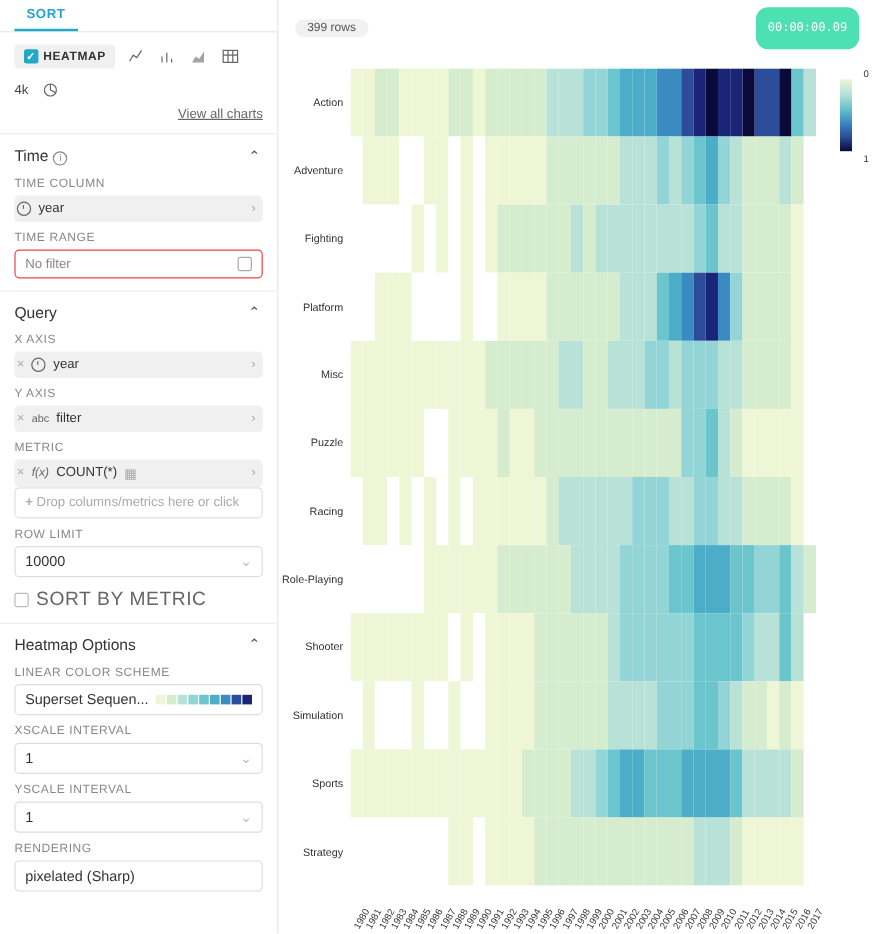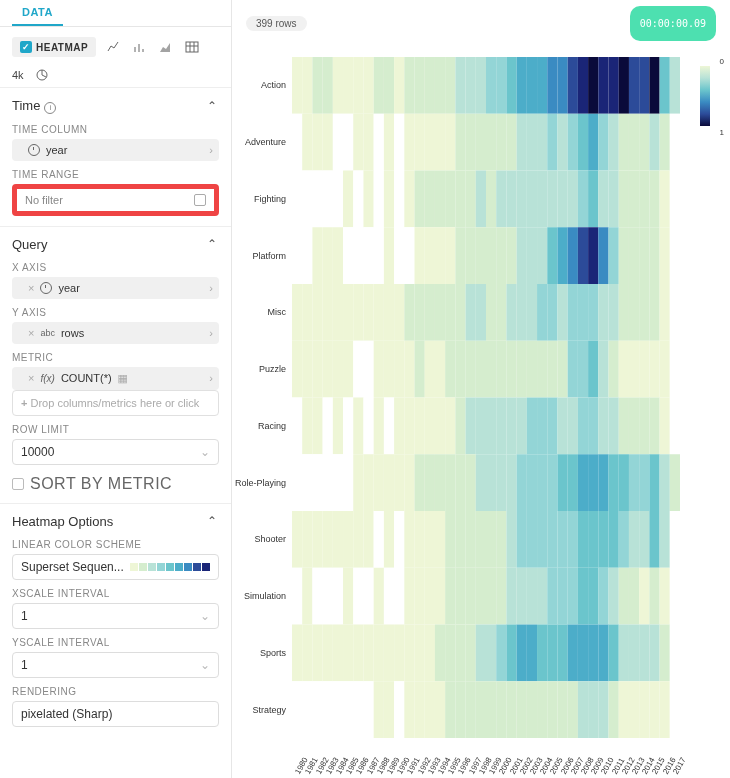--- a/index.html
+++ b/index.html
@@ -12,26 +12,26 @@
 .viz-check { width: 12px; height: 12px; display: inline-flex; align-items: center; justify-content: center; background: #20a7c9; color: #fff; font-size: 9px; border-radius: 2px; }
 .viz-icon { display: inline-flex; width: 16px; height: 16px; color: #666; cursor: pointer; align-items: center; justify-content: center; }
 .view-all { text-align: right; padding: 2px 12px 10px; font-size: 11px; }
 .view-all a { color: #666; text-decoration: underline; cursor: pointer; }
 .section { border-top: 1px solid #eee; padding: 10px 12px; }
 .sec-head { display: flex; justify-content: space-between; align-items: center; margin-bottom: 10px; cursor: pointer; }
 .sec-title { font-size: 13px; color: #333; }
 .info-icon { display: inline-flex; width: 12px; height: 12px; border: 1px solid #888; border-radius: 50%; font-size: 8px; align-items: center; justify-content: center; margin-left: 4px; color: #888; }
 .chev { width: 14px; height: 14px; display: inline-flex; align-items: center; justify-content: center; color: #555; }
 .field-label { font-size: 10px; letter-spacing: 0.5px; color: #888; margin-bottom: 4px; margin-top: 8px; }
-.pill-input { background: #f0f0f0; border-radius: 4px; padding: 5px 16px; display: flex; align-items: center; gap: 6px; font-size: 11px; color: #333; cursor: pointer; position: relative; }
+.pill-input { background: #f0f0f0; border-radius: 4px; padding: 5px 2px; display: flex; align-items: center; gap: 6px; font-size: 11px; color: #333; cursor: pointer; position: relative; }
 .pill-input .chev-r { position: absolute; right: 6px; color: #aaa; }
 .clock-icon { width: 12px; height: 12px; border: 1px solid #666; border-radius: 50%; position: relative; }
 .clock-icon::after { content: ""; position: absolute; top: 2px; left: 4px; width: 1px; height: 3px; background: #666; }
 .x-icon { color: #aaa; font-size: 11px; cursor: pointer; }
-.text-input { width: 100%; border: 5px solid #ef4444; border-radius: 4px; padding: 5px 8px; font-size: 11px; color: #888; background: #fff; display: flex; justify-content: space-between; align-items: center; }
+.text-input { width: 100%; border: 1px solid #ef4444; border-radius: 4px; padding: 5px 8px; font-size: 11px; color: #888; background: #fff; display: flex; justify-content: space-between; align-items: center; }
 .cal-icon { width: 12px; height: 12px; border: 1px solid #aaa; border-radius: 2px; position: relative; }
 .filter-drop { border: 1px solid #e0e0e0; border-radius: 4px; padding: 6px 8px; font-size: 11px; color: #aaa; }
 .select-box { border: 1px solid #ddd; border-radius: 4px; padding: 5px 8px; font-size: 12px; display: flex; justify-content: space-between; align-items: center; background: #fff; cursor: pointer; }
 .checkbox-row { display: flex; align-items: center; gap: 6px; margin-top: 10px; font-size: 16px; letter-spacing: 0.5px; color: #666; }
 .checkbox-row .box { width: 12px; height: 12px; border: 1px solid #bbb; border-radius: 2px; }
 .color-swatches { display: inline-flex; gap: 1px; margin-left: 6px; }
 .swatch { width: 8px; height: 8px; }
 .abc-icon { font-size: 9px; color: #666; }
 .fx-icon { font-style: italic; font-size: 10px; color: #666; }
 .main { flex: 1; display: flex; flex-direction: column; position: relative; }
@@ -48,21 +48,21 @@
 .legend { position: absolute; top: 10px; right: 6px; width: 28px; }
 .legend-bar { width: 10px; height: 60px; background: linear-gradient(to bottom, #eef6d6, #b8e2d7, #6bc5cc, #3a8bc2, #2c4b99, #0a0a3a); margin-left: 4px; }
 .legend-txt { font-size: 8px; text-align: right; }
 .plus { font-weight: bold; color: #aaa; }
 </style>
 </head>
 <body>
 
 <div class="sidebar">
   <div class="tab-bar">
-    <div class="tab">DATA</div>
+    <div class="tab">SORT</div>
   </div>
   <div class="viz-row">
     <span class="viz-chip">
       <span class="viz-check">✓</span>
       <span>HEATMAP</span>
     </span>
     <span class="viz-icon">
         <svg width="14" height="14" viewBox="0 0 14 14" fill="none" stroke="currentColor" stroke-width="1">
           <path d="M1 11l3-5 3 2 4-6"></path>
         </svg>
@@ -84,20 +84,21 @@
         </svg>
       </span>
     <span class="viz-icon" style="color:#444;font-size:11px;width:auto">4k</span>
     <span class="viz-icon">
         <svg width="14" height="14" viewBox="0 0 14 14" fill="none" stroke="currentColor" stroke-width="1">
           <circle cx="7" cy="7" r="5"></circle>
           <path d="M7 2v5l4 2"></path>
         </svg>
       </span>
   </div>
+  <div class="view-all"><a>View all charts</a></div>
 
   <div class="section">
     <div class="sec-head">
       <span class="sec-title"><span>Time</span><span class="info-icon">i</span></span>
       <span class="chev">⌃</span>
     </div>
     <div class="field-label">TIME COLUMN</div>
     <div class="pill-input">
       <span class="clock-icon"></span>
       <span>year</span>
@@ -119,21 +120,21 @@
     <div class="pill-input">
       <span class="x-icon">×</span>
       <span class="clock-icon"></span>
       <span>year</span>
       <span class="chev-r">›</span>
     </div>
     <div class="field-label">Y AXIS</div>
     <div class="pill-input">
       <span class="x-icon">×</span>
       <span class="abc-icon">abc</span>
-      <span>rows</span>
+      <span>filter</span>
       <span class="chev-r">›</span>
     </div>
     <div class="field-label">METRIC</div>
     <div class="pill-input">
       <span class="x-icon">×</span>
       <span class="fx-icon">f(x)</span>
       <span>COUNT(*)</span>
       <span style="color:#aaa">▦</span>
       <span class="chev-r">›</span>
     </div>

